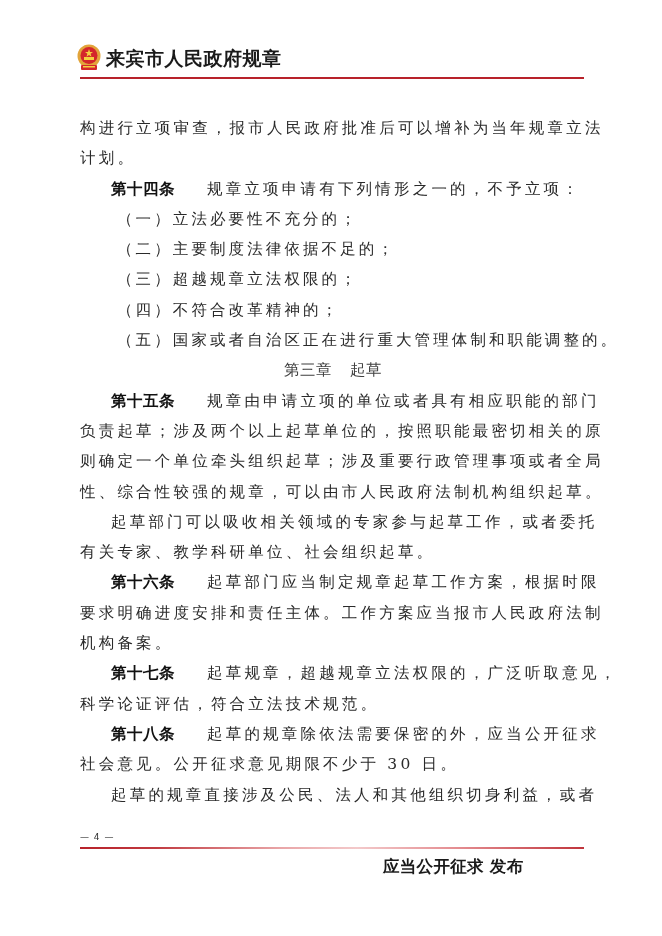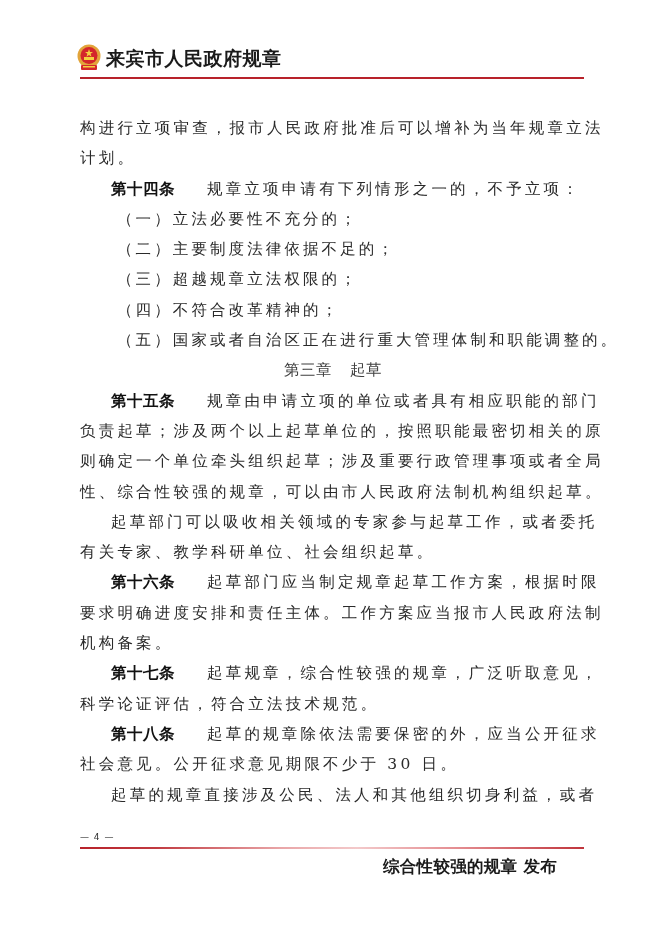--- a/index.html
+++ b/index.html
@@ -151,26 +151,26 @@
   <div class="line indent">起草部门可以吸收相关领域的专家参与起草工作，或者委托</div>
   <div class="line">有关专家、教学科研单位、社会组织起草。</div>
 
   <div class="line indent">
     <span class="article-no">第十六条</span><span>起草部门应当制定规章起草工作方案，根据时限</span>
   </div>
   <div class="line">要求明确进度安排和责任主体。工作方案应当报市人民政府法制</div>
   <div class="line">机构备案。</div>
 
   <div class="line indent">
-    <span class="article-no">第十七条</span><span>起草规章，综合性较强的规章，广泛听取意见，</span>
+    <span class="article-no">第十七条</span><span>起草规章，超越规章立法权限的，广泛听取意见，</span>
   </div>
   <div class="line">科学论证评估，符合立法技术规范。</div>
 
   <div class="line indent">
     <span class="article-no">第十八条</span><span>起草的规章除依法需要保密的外，应当公开征求</span>
   </div>
   <div class="line">社会意见。公开征求意见期限不少于 30 日。</div>
   <div class="line indent">起草的规章直接涉及公民、法人和其他组织切身利益，或者</div>
 </div>
 
 <div class="page-no">— 4 —</div>
 <div class="footer-rule"></div>
-<div class="publisher">综合性较强的规章 发布</div>
+<div class="publisher">应当公开征求 发布</div>
 
 </body></html>

